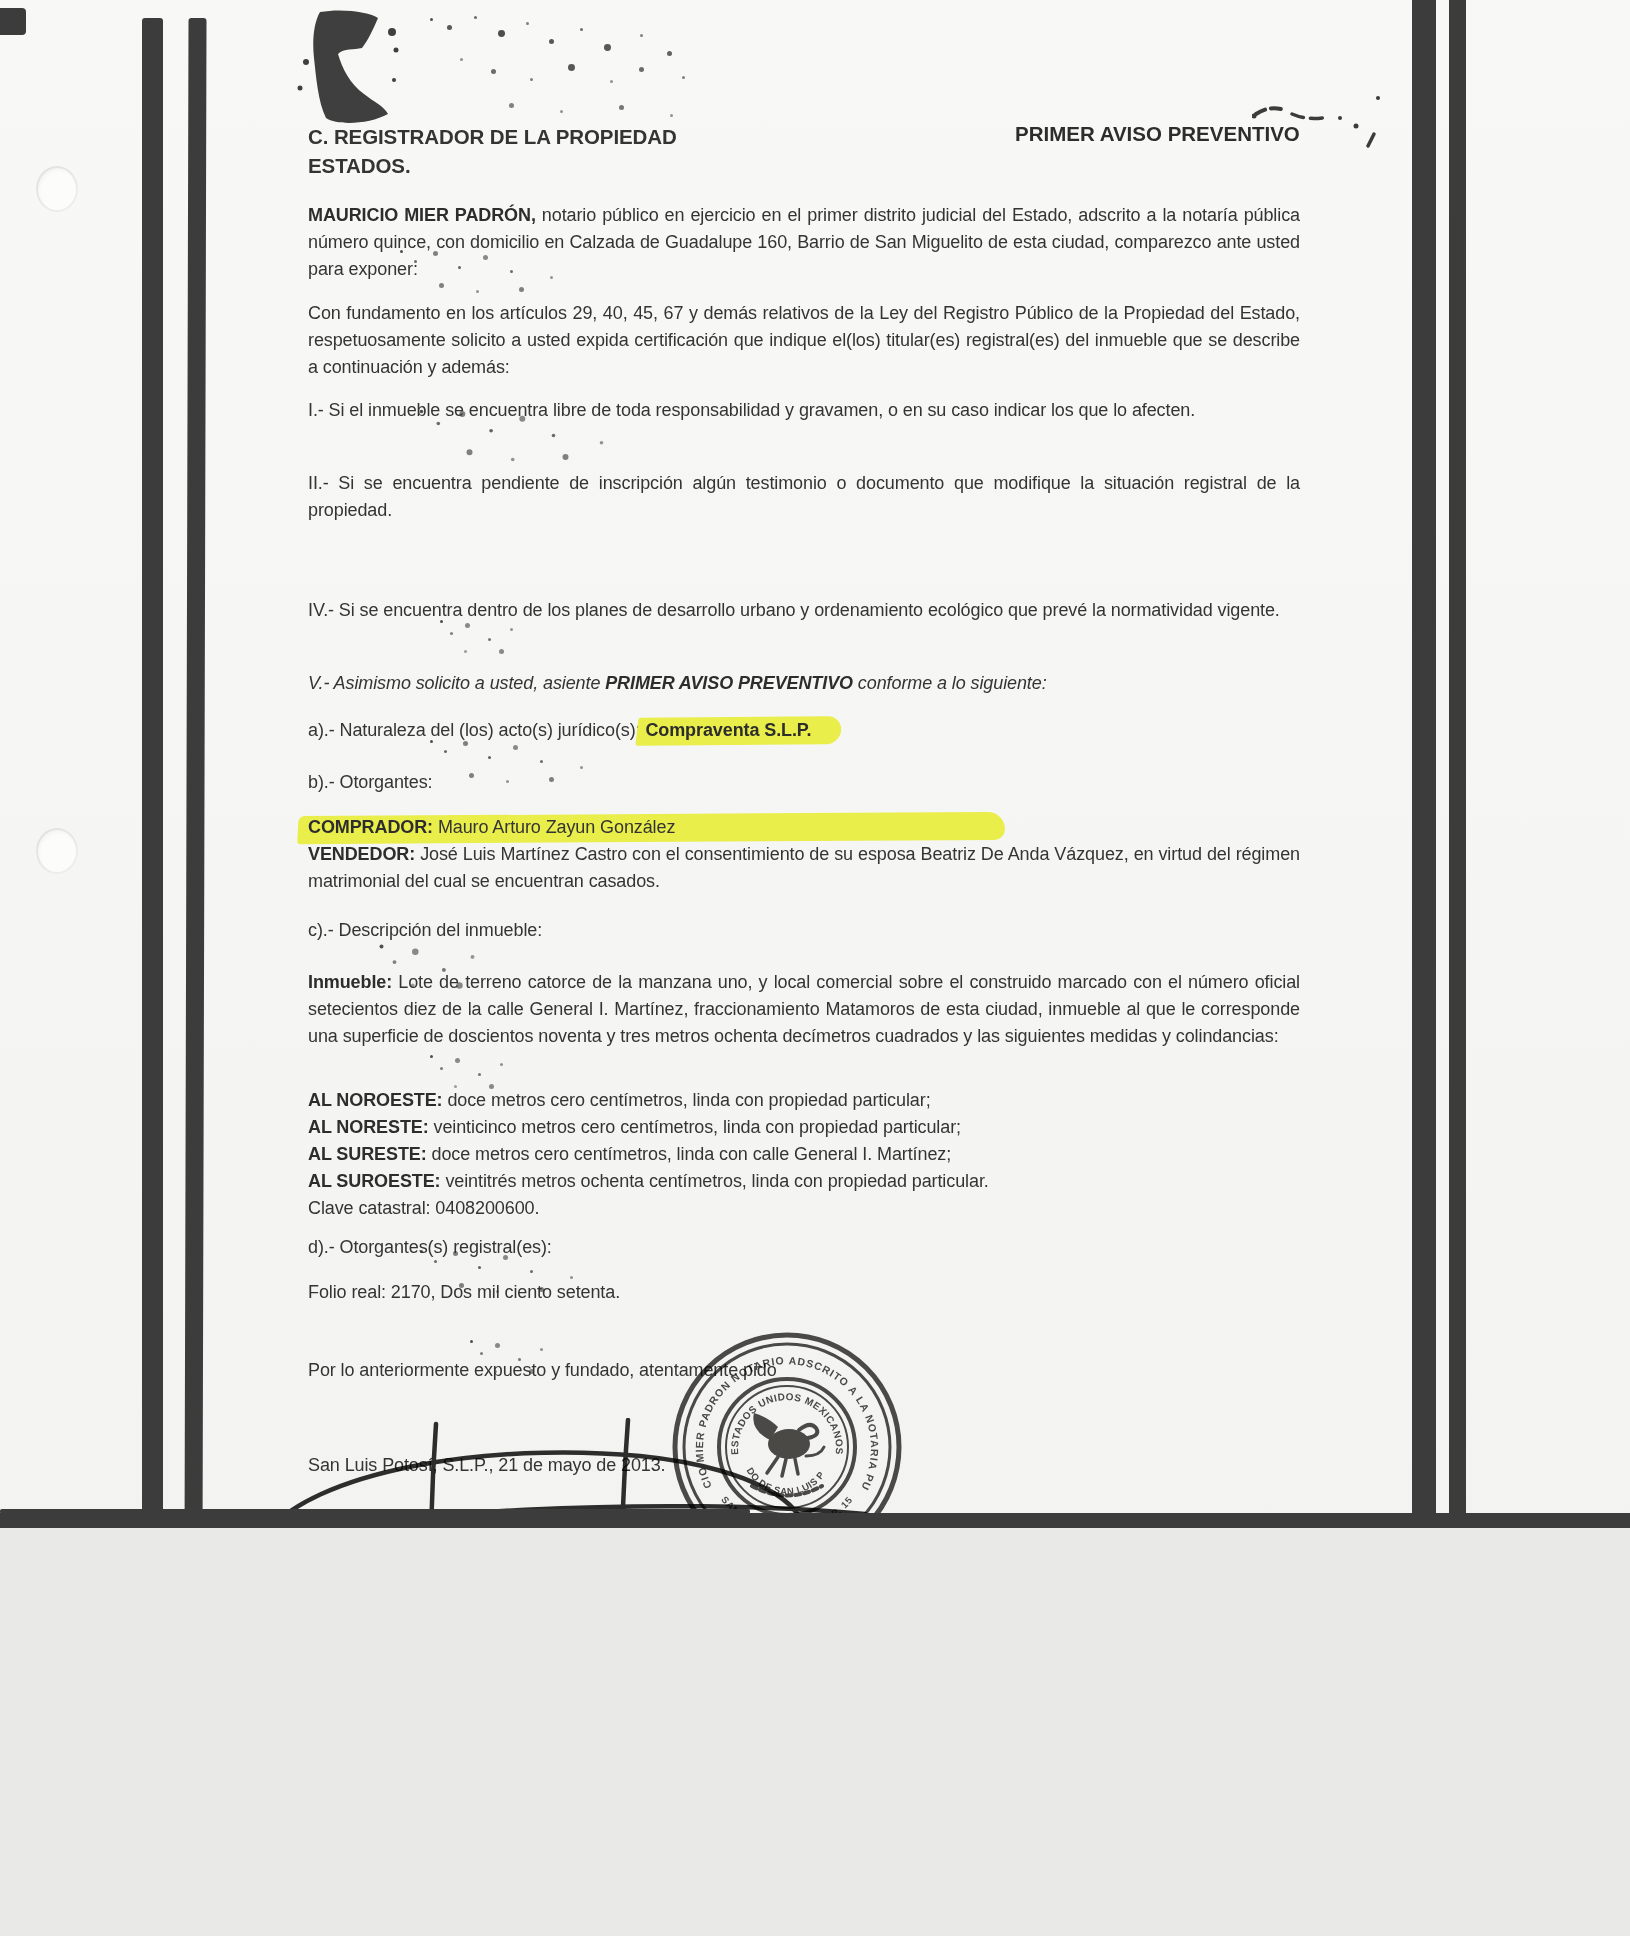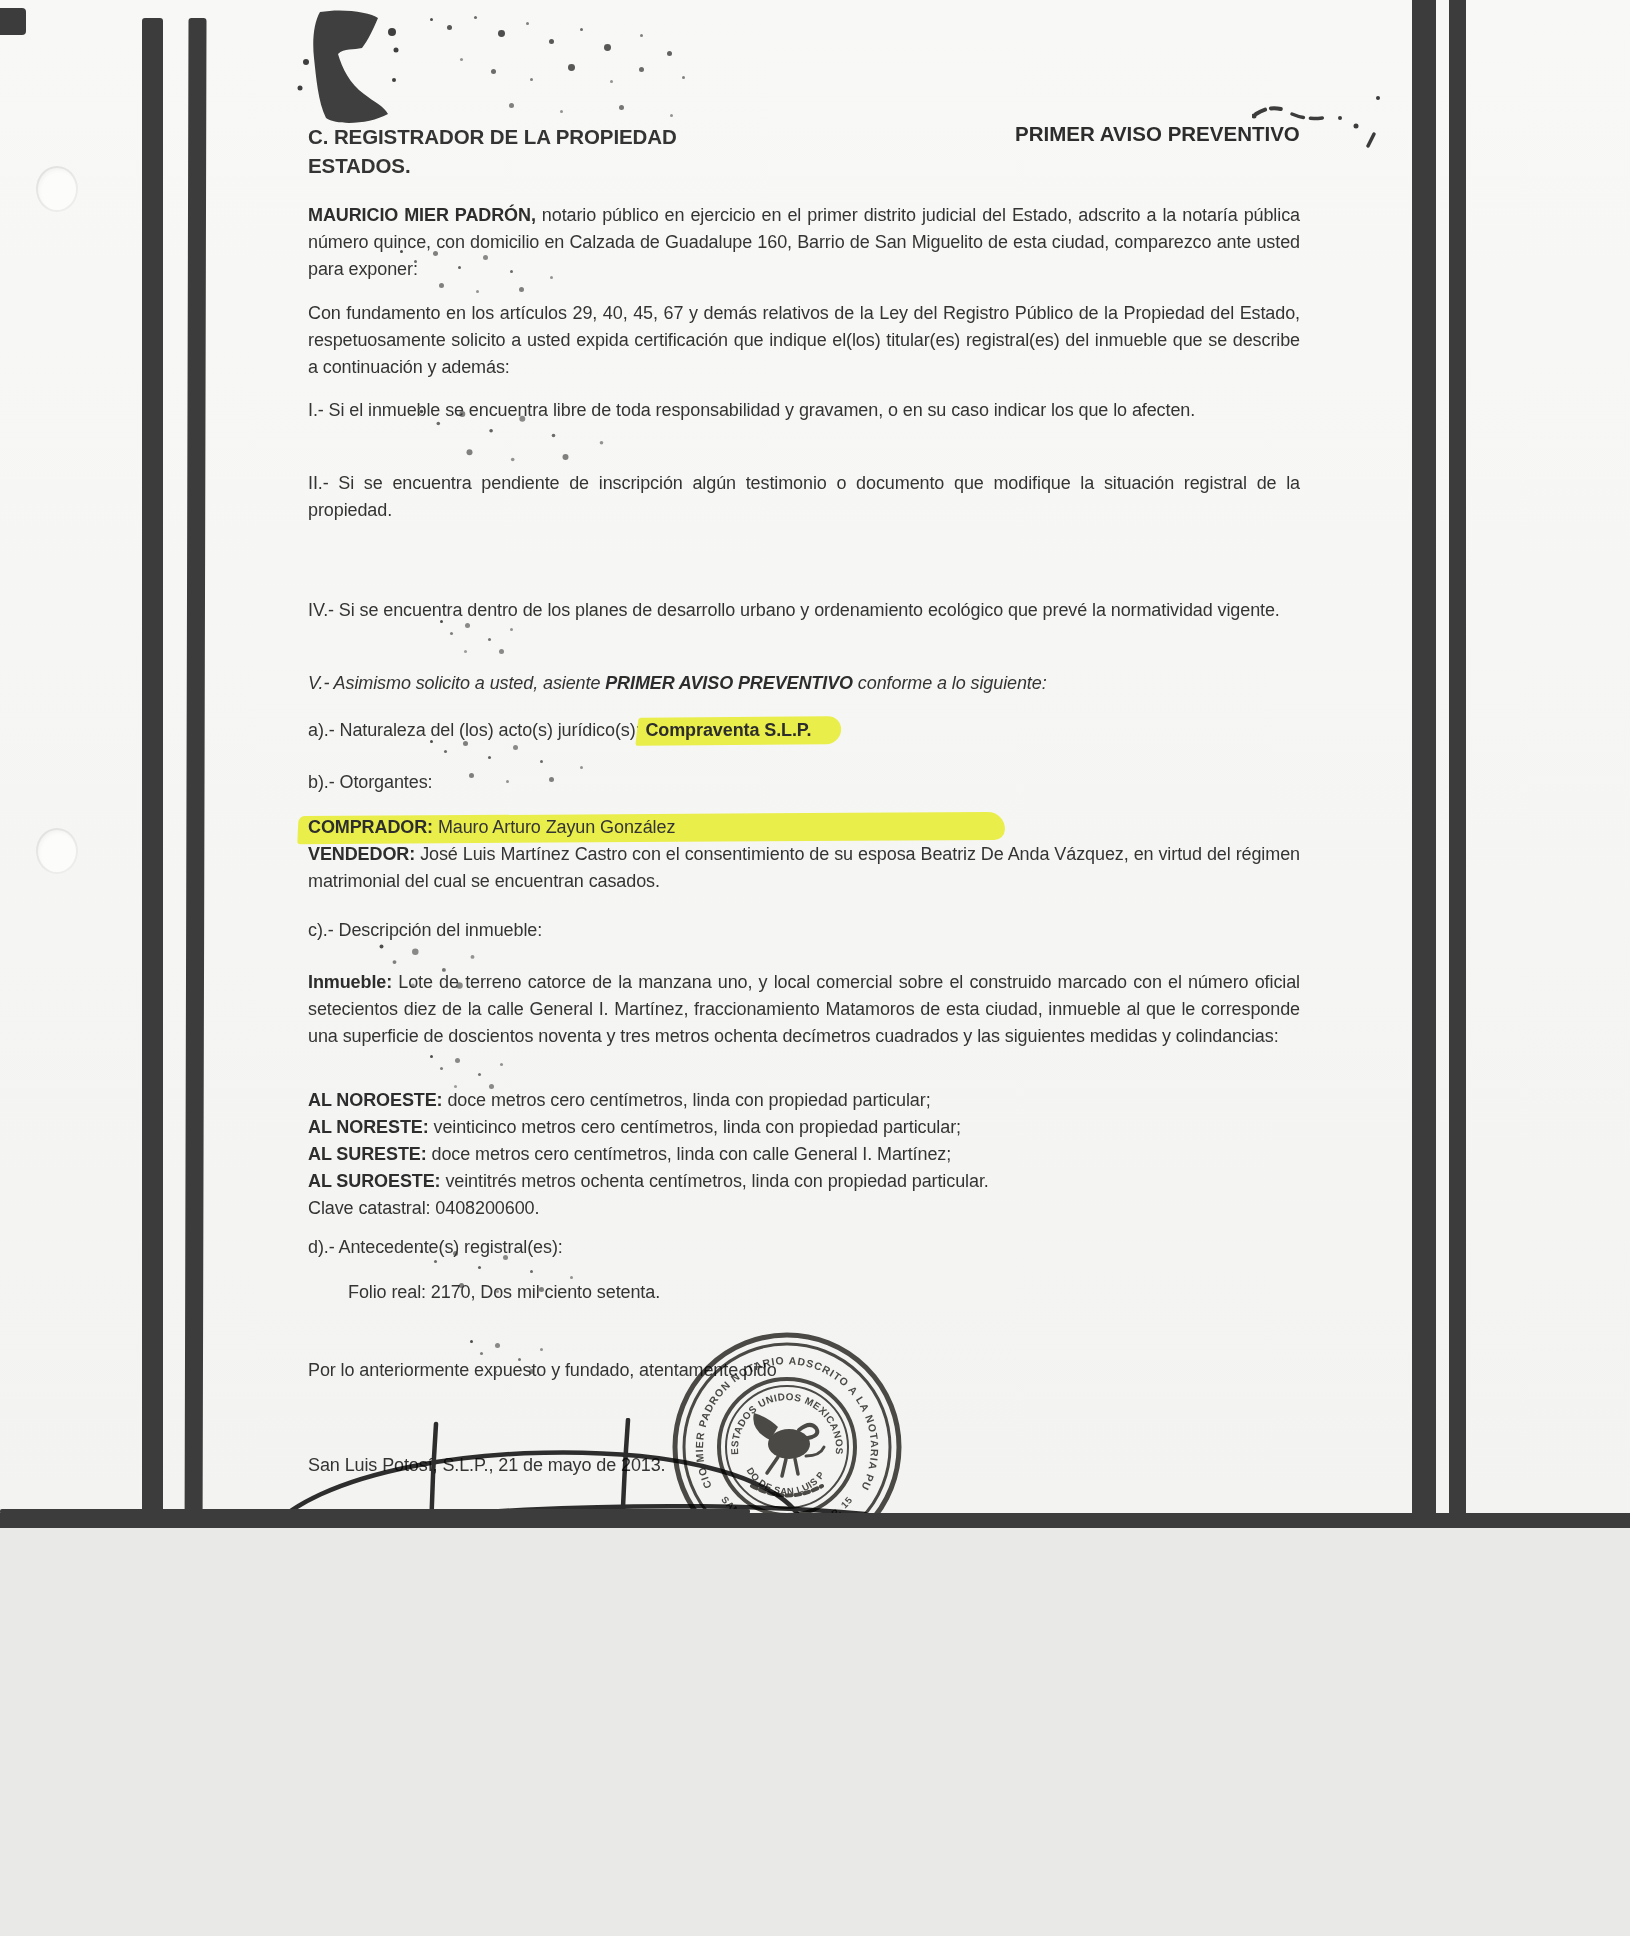--- a/index.html
+++ b/index.html
@@ -30,21 +30,21 @@
 
   
   .t{position:absolute;left:308px;width:992px;color:#343434;font-size:18px;line-height:27px;text-align:justify;letter-spacing:-.1px;z-index:8;}
   .single{text-align:left;}
   b{color:#2d2d2d;}
   #addressee{top:122px;font-weight:bold;font-size:20.5px;line-height:29px;text-align:left;}
   #hdr-right{position:absolute;left:1015px;top:122px;font-weight:bold;font-size:20.5px;color:#2d2d2d;z-index:8;text-align:left;width:400px;}
   #p-intro{top:202px;} #p-fund{top:300px;} #p-i{top:397px;} #p-ii{top:470px;} #p-iii{top:547px;}
   #p-iv{top:597px;} #p-v{top:670px;font-style:italic;} #p-a{top:717px;} #p-b{top:769px;}
   #p-partes{top:814px;} #p-c{top:917px;} #p-inm{top:969px;}
-  #p-colin{top:1087px;text-align:left;} #p-d{top:1234px;} #p-folio{top:1279px;margin-left:40px;}
+  #p-colin{top:1087px;text-align:left;} #p-d{top:1234px;} #p-folio{top:1279px;}
   #p-por{top:1357px;} #p-unico{top:1402px;} #p-fecha{top:1452px;}
   #p-not{top:1550px;font-weight:bold;} #p-ref{top:1625px;font-weight:bold;font-size:17px;}
 
   
   .hl{position:relative;z-index:0;}
   .hl::before{content:'';position:absolute;z-index:-1;background:#e9ee4a;border-radius:3px 16px 14px 3px;}
   #hl-a::before{inset:-3px -30px -5px -8px;transform:skewX(-7deg) rotate(-.5deg);}
   #hl-comp::before{inset:-3px -330px -5px -10px;transform:skewX(-3deg) rotate(-.35deg);border-radius:6px 18px 10px 3px;}
 
   
@@ -138,21 +138,21 @@
   <div id="p-inm" class="t"><b>Inmueble:</b><span> Lote de terreno catorce de la manzana uno, y local comercial sobre el construido marcado con el número oficial setecientos diez de la calle General I. Martínez, fraccionamiento Matamoros de esta ciudad, inmueble al que le corresponde una superficie de doscientos noventa y tres metros ochenta decímetros cuadrados y las siguientes medidas y colindancias:</span></div>
 
   <div id="p-colin" class="t">
     <div><b>AL NOROESTE:</b><span> doce metros cero centímetros, linda con propiedad particular;</span></div>
     <div><b>AL NORESTE:</b><span> veinticinco metros cero centímetros, linda con propiedad particular;</span></div>
     <div><b>AL SURESTE:</b><span> doce metros cero centímetros, linda con calle General I. Martínez;</span></div>
     <div><b>AL SUROESTE:</b><span> veintitrés metros ochenta centímetros, linda con propiedad particular.</span></div>
     <div>Clave catastral: 0408200600.</div>
   </div>
 
-  <div id="p-d" class="t single">d).- Antecedente(s) registral(es):</div>
+  <div id="p-d" class="t single">d).- Otorgantes(s) registral(es):</div>
   <div id="p-folio" class="t single">Folio real: 2170, Dos mil ciento setenta.</div>
   <div id="p-por" class="t single">Por lo anteriormente expuesto y fundado, atentamente pido</div>
   <div id="p-fecha" class="t single">San Luis Potosí, S.L.P., 21 de mayo de 2013.</div>
   <div id="p-not" class="t single">NOT. MAURICIO MIER PADRÓN</div>
   <div id="p-ref" class="t single">13-559 / AIS</div>
 
   <svg id="signature" width="650" height="235" viewBox="0 0 650 235">
     <g fill="none" stroke="#2f2f2f" stroke-width="4.5" stroke-linecap="round">
       <path d="M22,120 C70,52 250,24 400,38 C520,50 588,94 556,136 C514,188 262,202 142,186 C44,172 -2,150 22,120"></path>
       <path d="M8,128 C120,92 430,78 625,96"></path>

